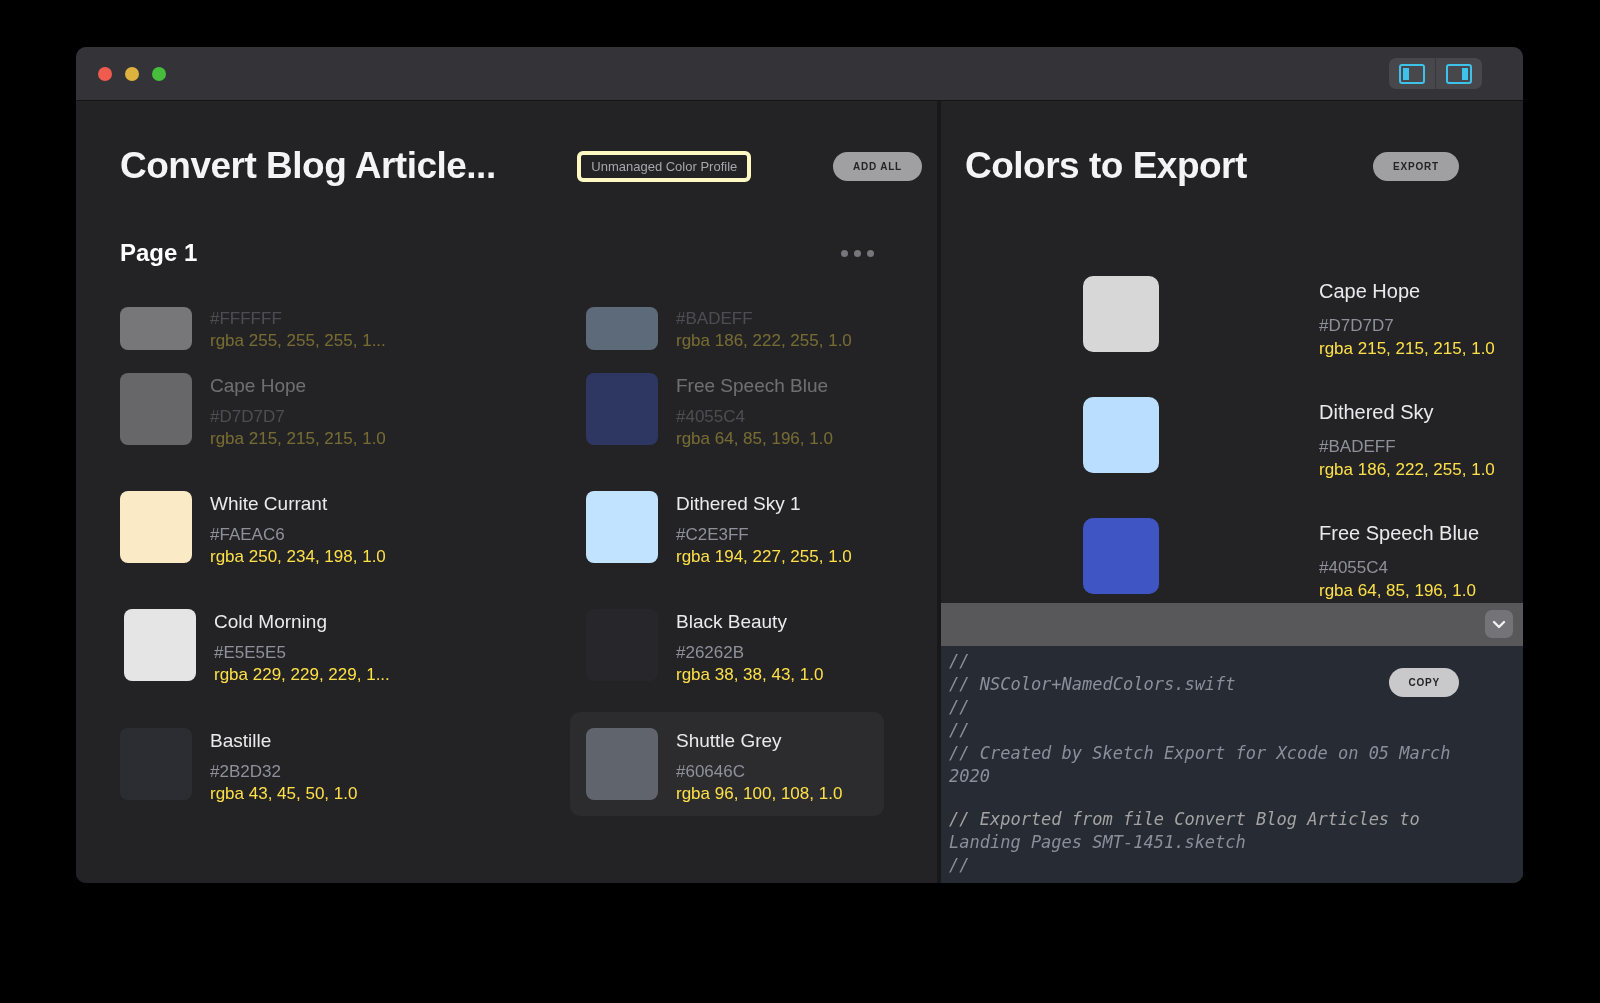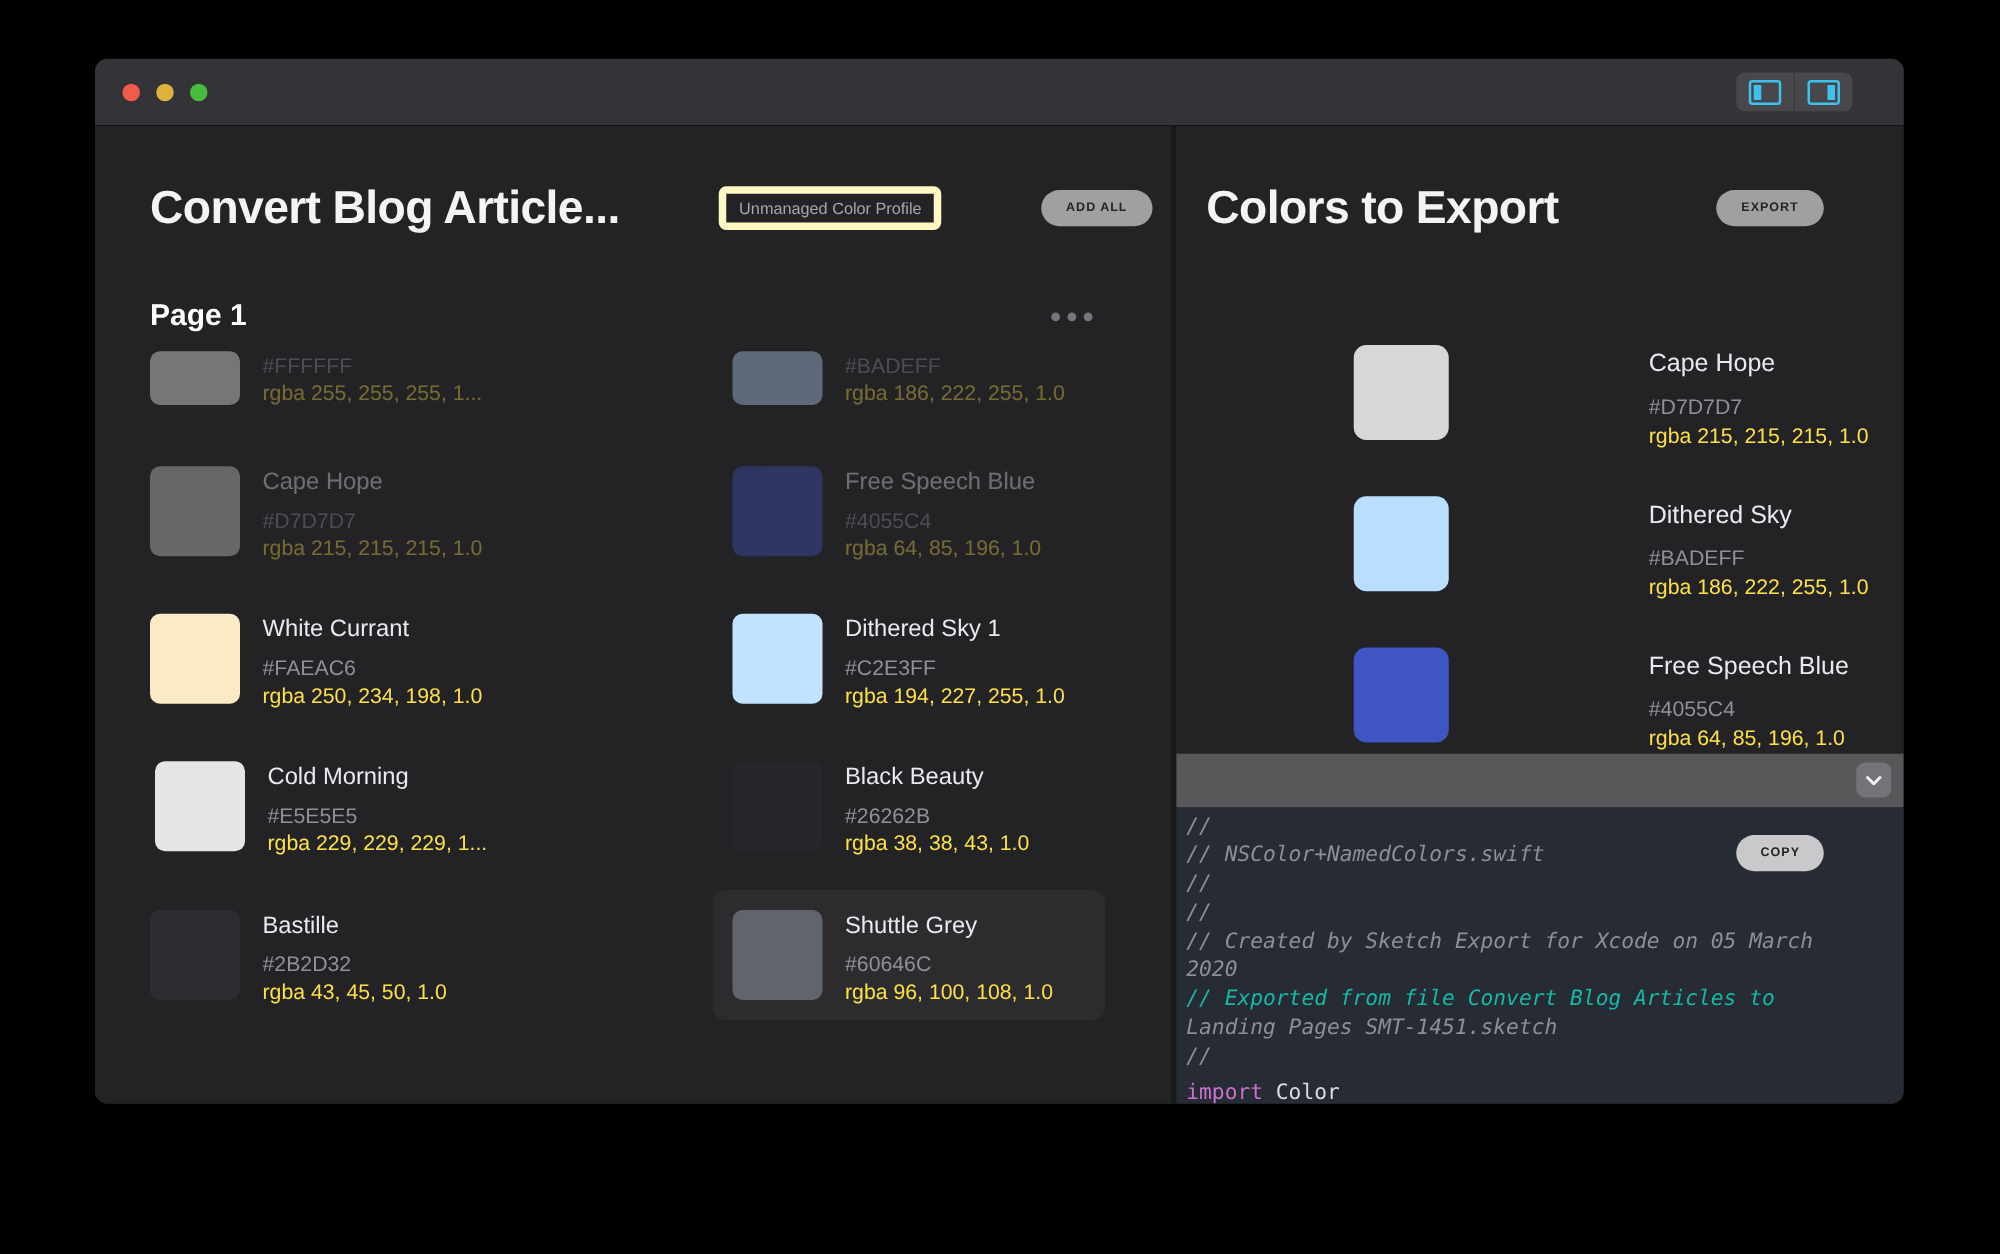--- a/index.html
+++ b/index.html
@@ -22,34 +22,34 @@
   
   .content{position:absolute;top:54px;left:0;right:0;bottom:0;display:flex;}
   .left-panel{position:relative;width:861px;flex:none;background:#232326;}
   .panel-divider{width:4px;flex:none;background:#18181A;}
   .right-panel{position:relative;flex:1;background:#232326;overflow:hidden;}
   
   .panel-header{position:absolute;top:44px;display:flex;align-items:center;justify-content:space-between;}
   .left-panel .panel-header{left:44px;right:15px;}
   .right-panel .panel-header{left:24px;right:64px;}
   .big-title{font-size:37px;font-weight:bold;color:#F4F4F6;letter-spacing:-.5px;white-space:nowrap;margin:0;}
-  .badge{font-size:13px;color:#A6A6AC;border:6px solid #fef9c3;border-radius:6px;padding:4px 10px;white-space:nowrap;}
+  .badge{font-size:13px;color:#A6A6AC;border:4px solid #fef9c3;border-radius:6px;padding:4px 10px;white-space:nowrap;}
   .pill{background:#A0A0A3;color:#242427;font-size:10px;font-weight:bold;letter-spacing:.8px;
     border:none;border-radius:17px;padding:9px 20px;cursor:pointer;white-space:nowrap;
     font-family:"Liberation Sans","DejaVu Sans",sans-serif;}
   
   .page-row{position:absolute;top:138px;left:44px;right:63px;display:flex;align-items:center;justify-content:space-between;}
   .section-title{font-size:24px;font-weight:bold;color:#FFFFFF;margin:0;}
   .dots{display:flex;gap:6px;background:none;border:none;cursor:pointer;padding:4px 0;}
   .dots span{width:7px;height:7px;border-radius:50%;background:#76767C;display:block;}
   
   .cell{position:absolute;width:314px;height:104px;border-radius:10px;}
   .cell.dimmed{opacity:.38;}
   .cell.highlighted{background:#2C2C2F;}
-  .cell.clipped{height:59px;}
+  .cell.clipped{height:59px;margin-top:26px;}
   .swatch{position:absolute;left:16px;top:16px;width:72px;height:72px;border-radius:8px;}
   .cell.clipped .swatch{top:0;height:43px;}
   .cname{position:absolute;left:106px;top:16px;font-size:19px;line-height:26px;color:#E9E9EE;white-space:nowrap;}
   .chex{position:absolute;left:106px;top:50px;font-size:17px;color:#90909A;white-space:nowrap;}
   .crgba{position:absolute;left:106px;top:72px;font-size:17px;color:#fde047;white-space:nowrap;}
   .cell.clipped .chex{top:2px;}
   .cell.clipped .crgba{top:24px;}
   
   .rrow{position:absolute;left:142px;right:20px;height:80px;}
   .rrow .swatch{left:0;top:0;width:76px;height:76px;border-radius:10px;}
@@ -206,21 +206,21 @@
       </div>
 
       <div class="code-area">
         <div>
             <div class="code-line comment" style="color: rgb(138, 143, 153);">//</div>
             <div class="code-line comment" style="color: rgb(138, 143, 153);">// NSColor+NamedColors.swift</div>
             <div class="code-line comment" style="color: rgb(138, 143, 153);">//</div>
             <div class="code-line comment" style="color: rgb(138, 143, 153);">//</div>
             <div class="code-line comment" style="color: rgb(138, 143, 153);">// Created by Sketch Export for Xcode on 05 March</div>
             <div class="code-line comment" style="color: rgb(138, 143, 153);">2020</div>
-            <div class="code-line comment" style="color: #14b8a6;">// Exported from file Convert Blog Articles to</div>
+            <div class="code-line comment" style="color: #a3a3a3; margin-top: 20px;">// Exported from file Convert Blog Articles to</div>
             <div class="code-line comment" style="color: rgb(138, 143, 153);">Landing Pages SMT-1451.sketch</div>
             <div class="code-line comment" style="color: rgb(138, 143, 153);">//</div>
             <div class="code-line blank"></div>
             <div class="code-line code"><span class="keyword" style="color: rgb(200, 115, 206);">import</span><span class="plain" style="color: rgb(220, 220, 225);"> Color</span></div>
           </div>
         <button class="copy-btn">COPY</button>
       </div>
     </section>
 
   </div>

